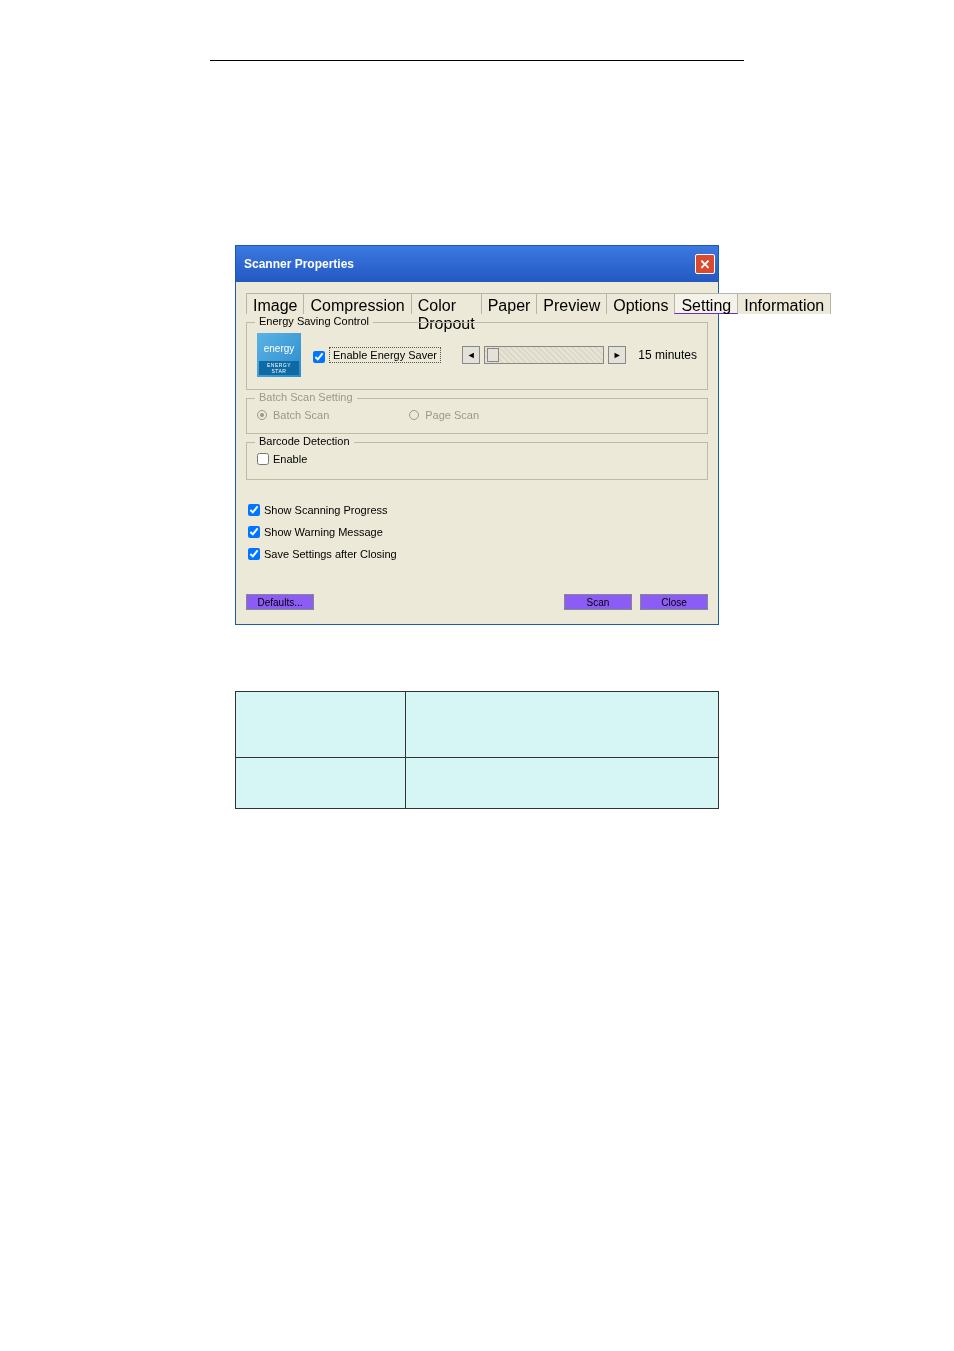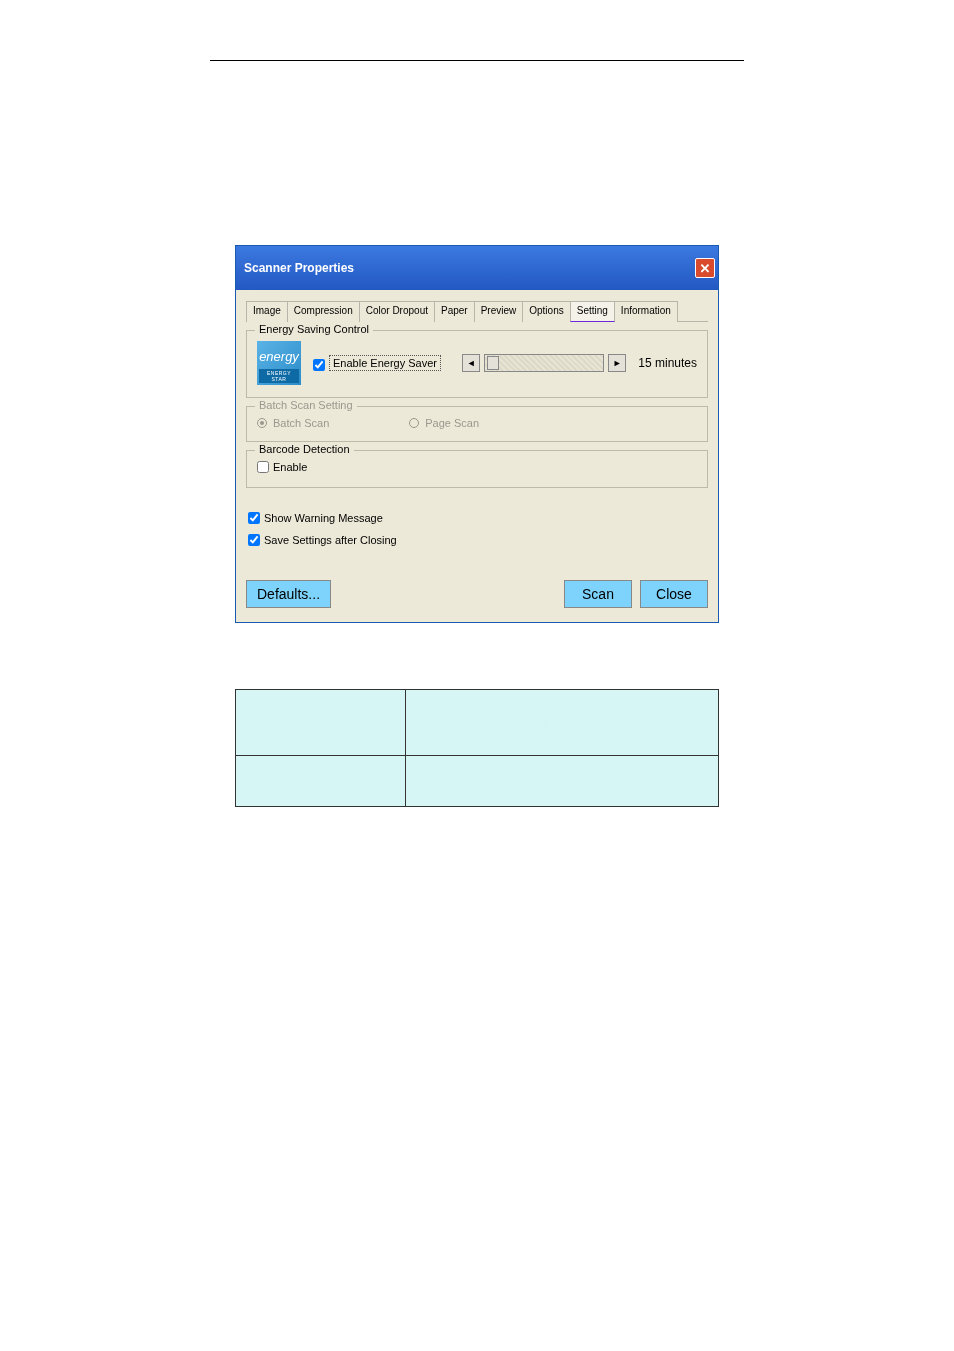--- a/index.html
+++ b/index.html
@@ -4,50 +4,50 @@
 <style>
   * { box-sizing: border-box; margin: 0; padding: 0; }
   body { font-family: "Tahoma", "Microsoft Sans Serif", sans-serif; font-size: 11px; background: #fff; color: #000; width: 954px; }
   .page { padding: 40px 210px 40px 210px; }
   .top-rule { border-top: 1px solid #000; margin: 20px 0 0 0; width: 100%; }
   .spacer { height: 130px; }
   .paragraph { font-size: 15px; margin: 0 0 6px 0; line-height: 1.4; color:#fff; }
 
   
   .window { width: 484px; margin: 0 auto; border: 1px solid #1a5bb2; box-shadow: 0 0 0 1px #0b4aa0 inset; background: #ece9d8; }
-  .titlebar { height: 44px; background: linear-gradient(#3b79e0,#2358c2); color: #fff; display: flex; align-items: center; padding: 0 3px 0 8px; font-weight: bold; font-size: 12px; }
+  .titlebar { height: 36px; background: linear-gradient(#3b79e0,#2358c2); color: #fff; display: flex; align-items: center; padding: 0 3px 0 8px; font-weight: bold; font-size: 12px; }
   .titlebar .title { flex: 1; }
   .close-btn { width: 20px; height: 20px; background: #d94b2c; border: 1px solid #fff; color: #fff; display: flex; align-items: center; justify-content: center; font-size: 13px; font-weight: bold; border-radius: 2px; cursor: pointer; }
   .dlg-body { padding: 10px 10px 14px 10px; background:#ece9d8; }
   .tabs { display:flex; gap:0; border-bottom:1px solid #b7b5a9; height:22px; margin-bottom:8px; }
-  .tab { padding: 3px 6px 0 6px; font-size:10px; border:1px solid #b7b5a9; border-bottom: none; background:#ece9d8; position:relative; top:1px; margin-right:-1px; cursor:pointer; }
+  .tab { padding: 3px 6px 0 6px; font-size:16px; border:1px solid #b7b5a9; border-bottom: none; background:#ece9d8; position:relative; top:1px; margin-right:-1px; cursor:pointer; }
   .tab.active { background:#f5f3e9; border-bottom:1px solid #6d28d9; z-index:2; }
   .fieldset { border:1px solid #bdbaa8; padding:10px 10px 12px 10px; margin: 0 0 8px 0; position:relative; }
   .fieldset.disabled { color:#9a988d; }
   .fieldset > .legend { position:absolute; top:-8px; left:8px; background:#ece9d8; padding:0 4px; font-size:11px; }
   .energy-row { display:flex; align-items:center; gap:12px; }
   .estar-box { width:44px; height:44px; background:linear-gradient(135deg,#5bb3e6,#2b8cc9); color:#fff; font-size:6px; display:flex; flex-direction:column; justify-content:flex-end; align-items:center; padding:2px; }
-  .estar-box .estar-top { flex:1; display:flex; align-items:center; justify-content:center; font-style:italic; font-size:13px; }
+  .estar-box .estar-top { flex:1; display:flex; align-items:center; justify-content:center; font-size:10px; }
   .estar-box .estar-bot { background:#0d6aa5; width:100%; text-align:center; font-size:5px; padding:1px 0; letter-spacing:0.5px; }
   .chk { display:inline-flex; align-items:flex-end; gap:4px; }
   .chk input { width:12px; height:12px; }
   .dotted { border:1px dotted #555; padding:1px 3px; }
   .slider-group { display:flex; align-items:center; gap:4px; margin-left:auto; }
   .arrow-btn { width:18px; height:18px; border:1px solid #888; background:#e4e2d8; display:flex; align-items:center; justify-content:center; font-size:9px; cursor:pointer; }
   .track { width:120px; height:18px; border:1px solid #888; background: repeating-linear-gradient(45deg,#dcd9c8,#dcd9c8 2px,#e7e4d4 2px,#e7e4d4 4px); position:relative; }
   .thumb { position:absolute; left:2px; top:1px; width:12px; height:14px; background:#e4e2d8; border:1px solid #888; }
   .time-label { font-size:12px; margin-left:8px; white-space:nowrap; }
   .radio-row { display:flex; gap:80px; }
   .radio { display:inline-flex; align-items:center; gap:6px; }
   .radio-c { width:10px; height:10px; border:1px solid #9a988d; border-radius:50%; display:inline-block; position:relative; }
   .radio-c.selected::after { content:""; position:absolute; inset:2px; background:#9a988d; border-radius:50%; }
   .chk-list { margin: 24px 0 10px 2px; display:flex; flex-direction:column; gap:10px; font-size:11px; }
   .btn-row { display:flex; gap:8px; margin-top:34px; }
   .btn-row .spacer-f { flex:1; }
-  .btn { min-width:68px; height:28px; border:1px solid #888; background:#7dd3fc; font-size:14px; cursor:pointer; padding:0 10px; }
+  .btn { min-width:68px; height:16px; border:1px solid #888; background:#8b5cf6; font-size:10px; cursor:pointer; padding:0 10px; }
 
   
   .info-table { width:484px; margin: 40px auto 0; border-collapse:collapse; }
   .info-table td { border:1px solid #333; background:#d6f5f5; vertical-align:top; height:30px; }
   .info-table .c1 { width:170px; padding:10px 8px; font-weight:bold; font-size:14px; color:#d6f5f5; }
   .info-table .c2 { padding:10px 8px; font-size:13px; color:#d6f5f5; }
 </style>
 </head>
 <body>
 
@@ -116,20 +116,24 @@
         <span class="legend">Barcode Detection</span>
         <label class="chk">
           <input type="checkbox" style="">
           <span>Enable</span>
         </label>
       </div>
 
       <div class="chk-list">
         <label class="chk">
           <input type="checkbox" checked="" style="">
+          <span>Show Scanning Progress</span>
+        </label>
+        <label class="chk">
+          <input type="checkbox" checked="" style="">
           <span>Show Warning Message</span>
         </label>
         <label class="chk">
           <input type="checkbox" checked="" style="">
           <span>Save Settings after Closing</span>
         </label>
       </div>
 
       <div class="btn-row">
         <button class="btn">Defaults...</button>

